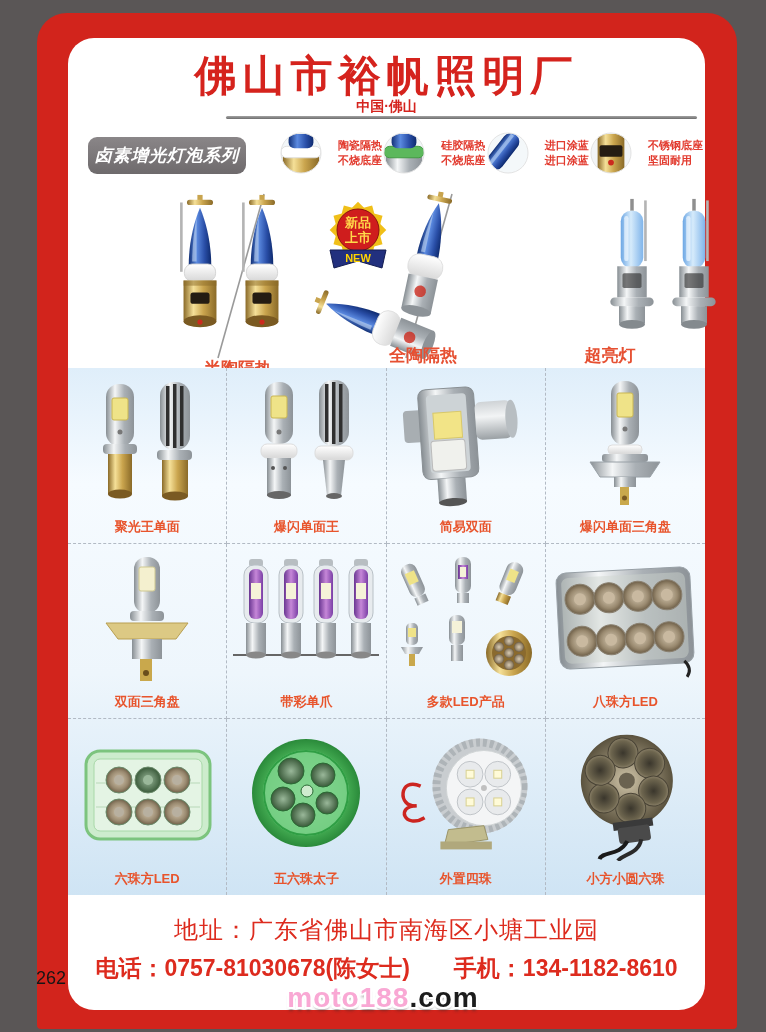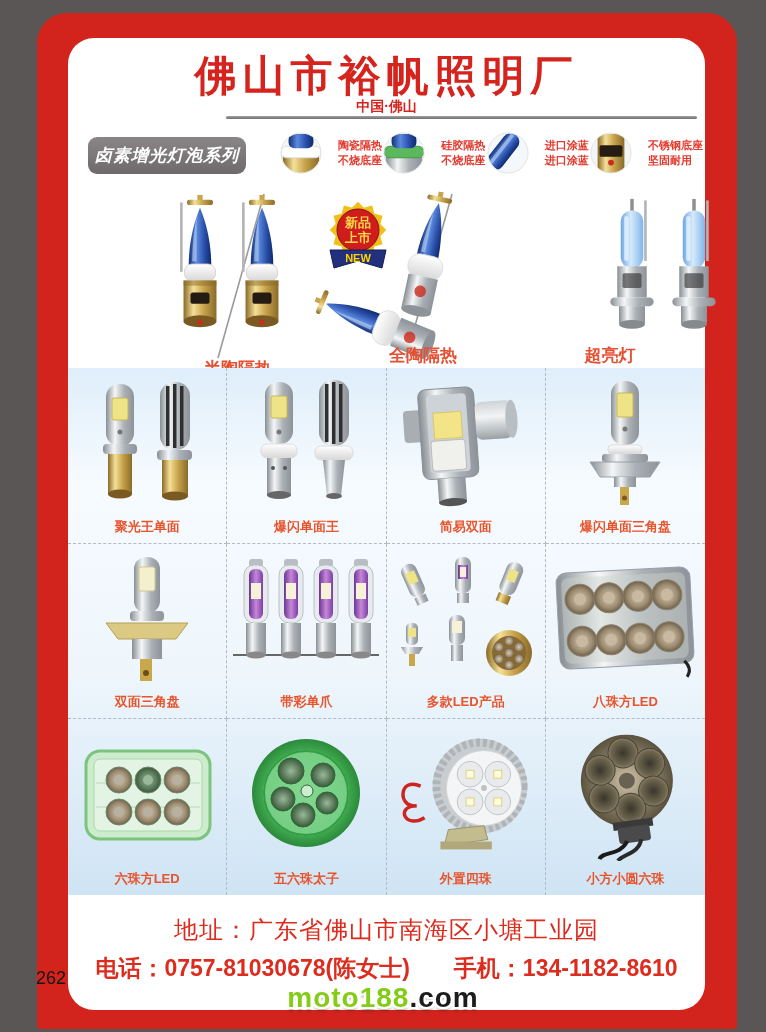--- a/index.html
+++ b/index.html
@@ -29,21 +29,21 @@
   .cell{position:relative;display:flex;flex-direction:column;align-items:center;justify-content:flex-end;border-right:1px dashed #b2bac4;border-bottom:1px dashed #b2bac4;overflow:hidden;}
   .cell:nth-child(4n){border-right:none;}
   .cell:nth-child(n+9){border-bottom:none;}
   .art{flex:1;display:flex;align-items:center;justify-content:center;width:100%;}
   .lbl{font-size:13px;font-weight:bold;color:#e8542c;margin-bottom:7px;white-space:nowrap;}
 
   .addr{position:absolute;top:876px;width:100%;text-align:center;font-size:24px;font-weight:normal;color:#dd2b1e;letter-spacing:1px;}
   .phones{position:absolute;top:915px;width:100%;display:flex;justify-content:center;gap:44px;font-size:23px;font-weight:bold;color:#dd2b1e;white-space:nowrap;}
   .moto{position:absolute;top:982px;left:0;width:100%;text-align:center;z-index:8;font-weight:800;font-size:28px;letter-spacing:1px;
         text-shadow:-2px -2px 0 #fff,2px -2px 0 #fff,-2px 2px 0 #fff,2px 2px 0 #fff,0 -2px 0 #fff,0 2px 0 #fff,-2px 0 0 #fff,2px 0 0 #fff,0 4px 3px rgba(40,40,40,.45);}
-  .moto .name{color:#84cc16;} .moto .tld{color:#1c1c1c;}
+  .moto .name{color:#f9a8d4;} .moto .tld{color:#1c1c1c;}
   .new-badge{position:absolute;left:258px;top:14px;}
 </style>
 </head>
 <body>
 
 <svg width="0" height="0" style="position:absolute" aria-hidden="true">
   <defs>
     <linearGradient id="gGold" x1="0" y1="0" x2="1" y2="0">
         <stop offset="0" stop-color="#8a6a28"></stop>
         <stop offset="0.3" stop-color="#f5e098"></stop>

